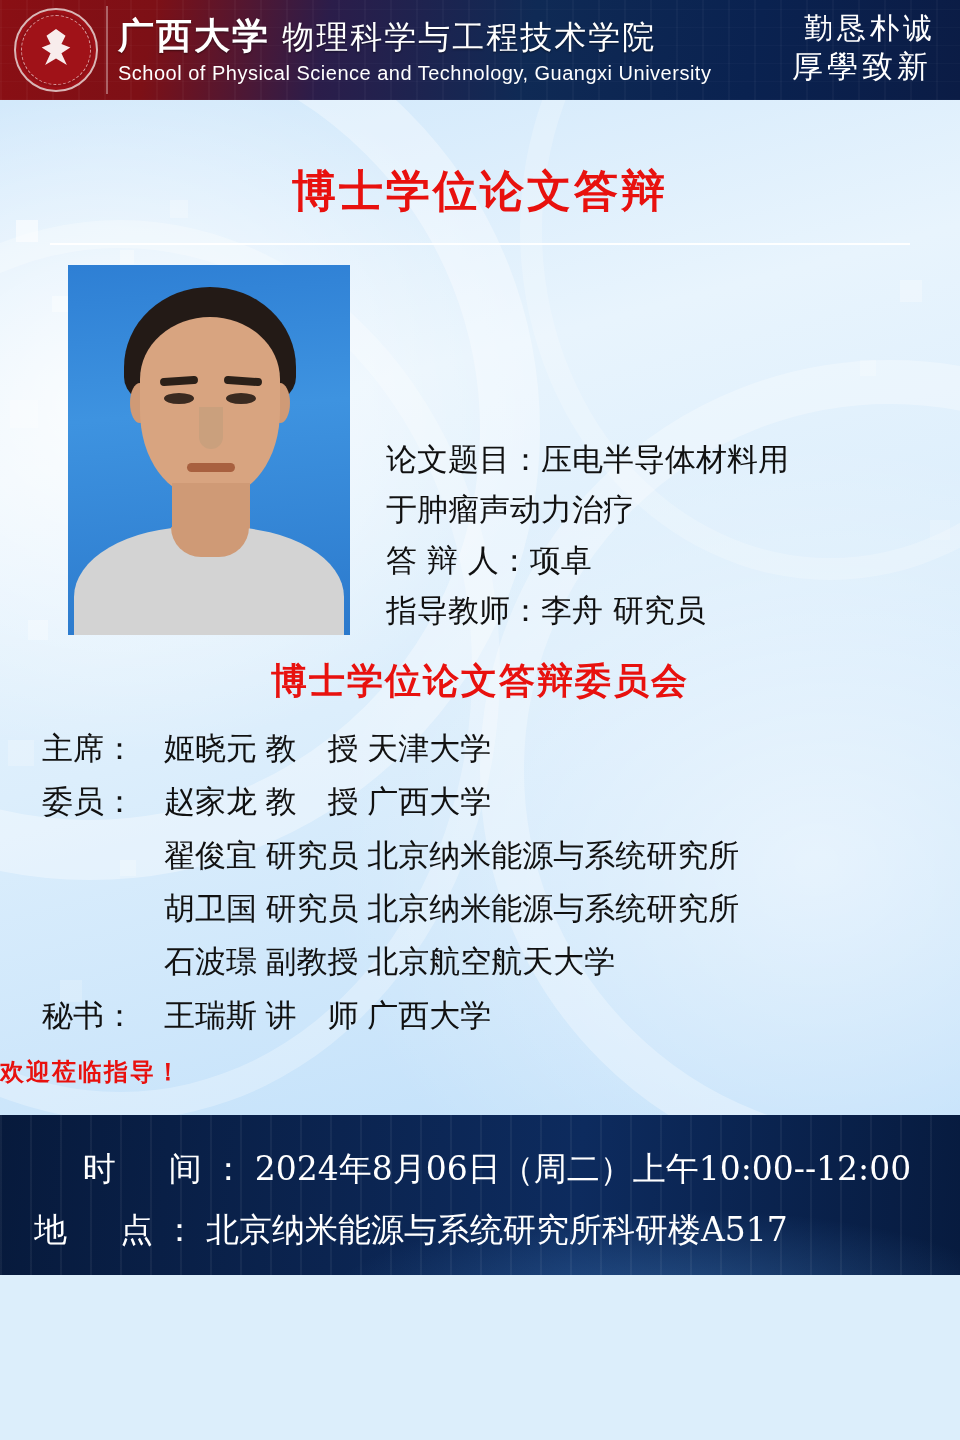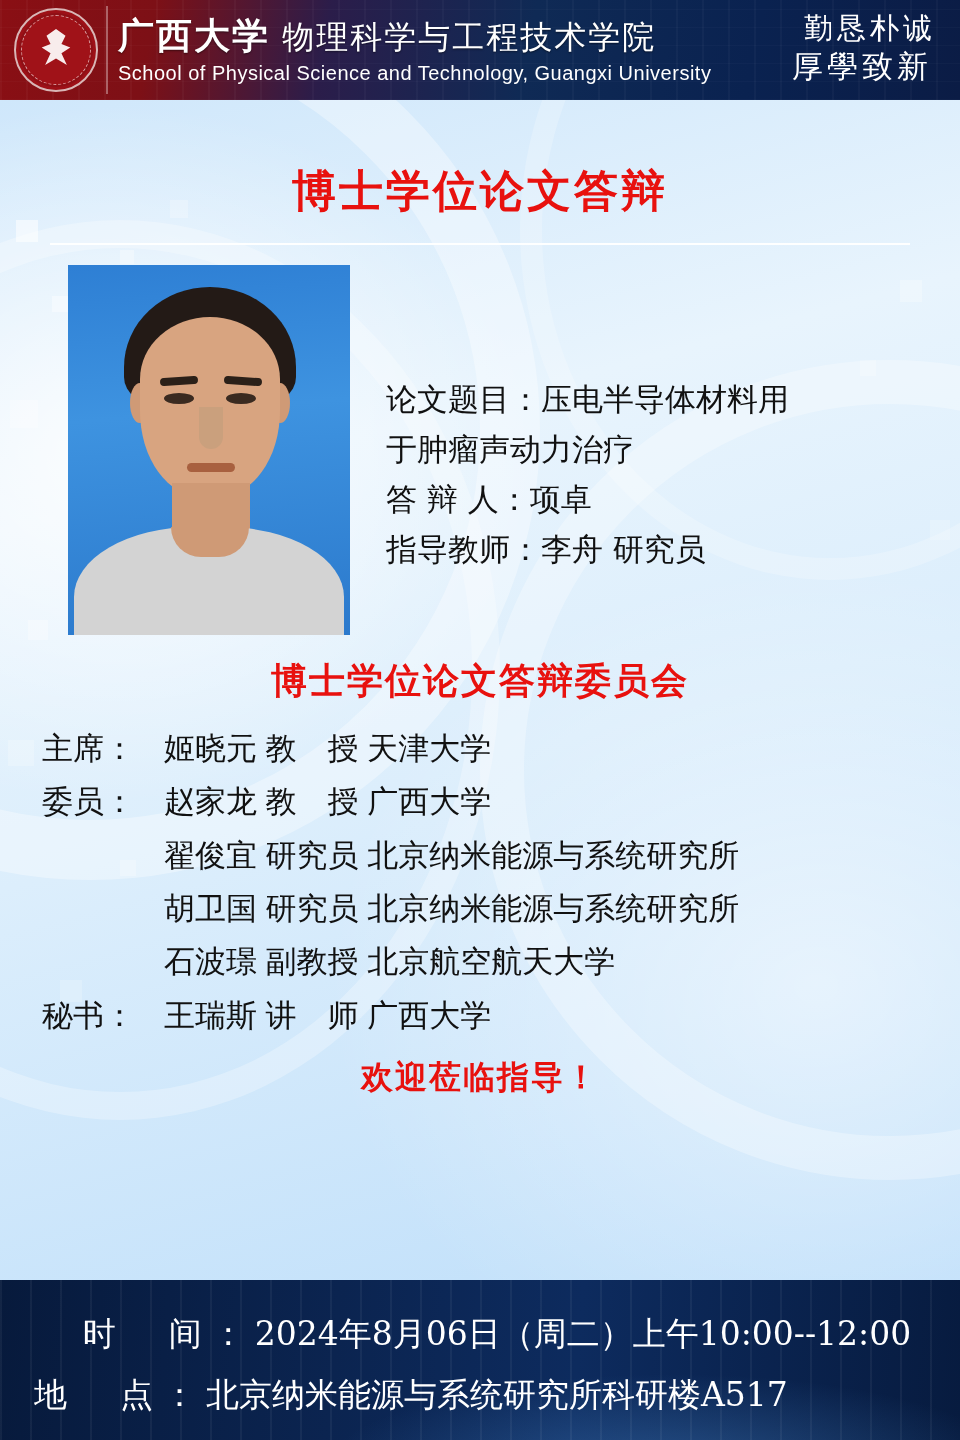--- a/index.html
+++ b/index.html
@@ -92,21 +92,21 @@
     font-family: "DejaVu Serif", "Liberation Serif", serif;
     text-align: right;
   }
   .motto .l1 { font-size: 29px; letter-spacing: 4px; line-height: 36px; }
   .motto .l2 { font-size: 31px; letter-spacing: 4px; line-height: 40px; padding-right: 4px; }
 
   
   .poster-body {
     position: relative;
     width: 960px;
-    height: 1180px;
+    height: 1015px;
     overflow: hidden;
     background:
       radial-gradient(ellipse 600px 500px at 12% 30%, rgba(255,255,255,.85), rgba(255,255,255,0) 70%),
       radial-gradient(ellipse 700px 600px at 85% 75%, rgba(255,255,255,.5), rgba(255,255,255,0) 70%),
       linear-gradient(165deg, #cfe7fb 0%, #e8f4fd 30%, #dceefc 55%, #bfdffa 100%);
   }
   .bg-swoosh {
     position: absolute;
     border-radius: 50%;
     border: 2px solid rgba(255,255,255,.55);
@@ -132,21 +132,21 @@
   }
   .title-rule {
     margin: 22px auto 0;
     width: 860px;
     height: 2px;
     background: rgba(255,255,255,.95);
   }
 
   .info-row {
     display: flex;
-    align-items: center;
+    align-items: flex-end;
     margin-top: 20px;
     padding-left: 68px;
   }
   .photo {
     width: 282px;
     height: 370px;
     flex: 0 0 282px;
     background: linear-gradient(175deg, #2e7fd4 0%, #3e93e0 40%, #2b79cc 100%);
     position: relative;
     overflow: hidden;
@@ -204,25 +204,25 @@
     font-size: 31px;
     color: #111111;
     line-height: 1.72;
   }
   .member-line { display: flex; white-space: nowrap; }
   .member-label { width: 122px; flex: 0 0 122px; }
   .member-body { flex: 1; }
 
   .welcome {
     margin-top: 14px;
-    text-align: center;
+    text-align: left;
     color: #e8110e;
     font-family: "DejaVu Serif", "Liberation Serif", serif;
     font-weight: bold;
-    font-size: 32px;
+    font-size: 24px;
     letter-spacing: 2px;
   }
 
   
   .footer {
     position: relative;
     width: 960px;
     height: 160px;
     overflow: hidden;
     background: linear-gradient(95deg, #071a3c 0%, #0b2450 35%, #0d2b5e 60%, #071b3f 100%);

